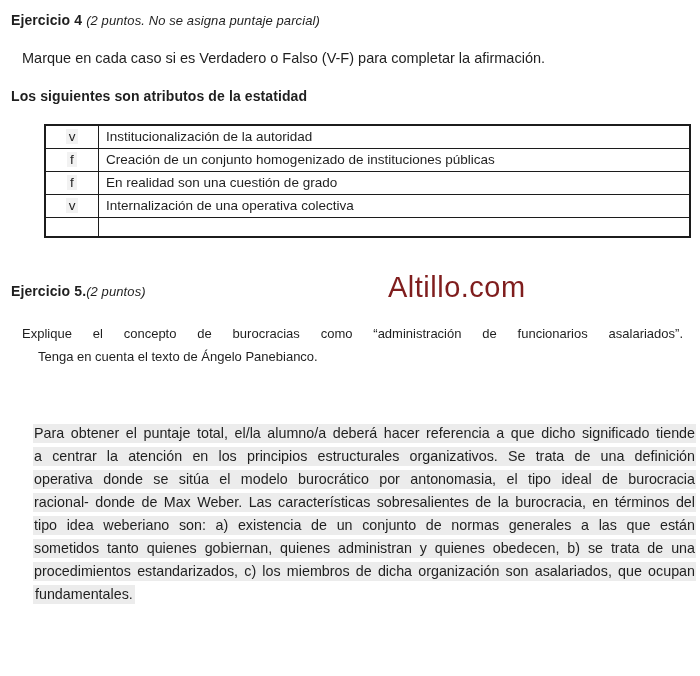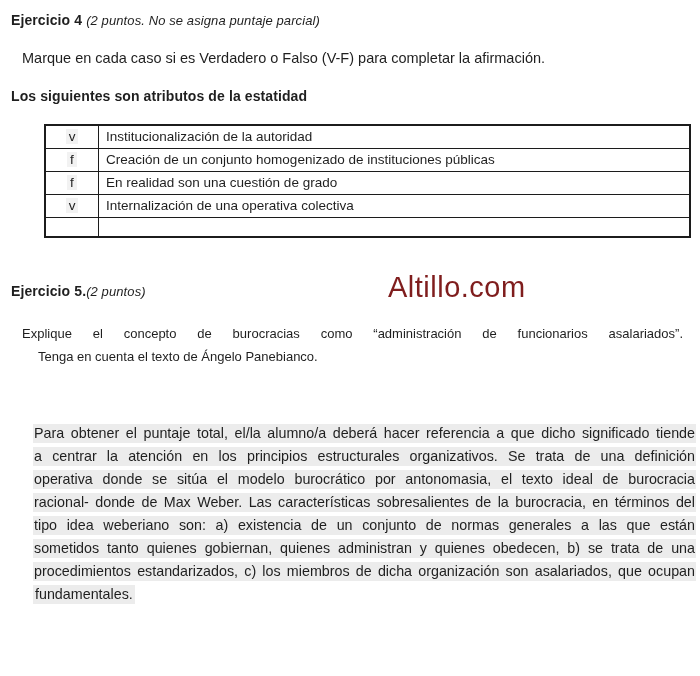--- a/index.html
+++ b/index.html
@@ -118,19 +118,19 @@
 </div>
 
 <div class="abs watermark">Altillo.com</div>
 
 <div class="abs q-line just" style="top:322px;">Explique el concepto de burocracias como “administración de funcionarios asalariados”.</div>
 <div class="abs q-line" style="top:345px;margin-left:16px;">Tenga en cuenta el texto de Ángelo Panebianco.</div>
 
 <div class="abs answer-block">
   <div class="hl-line">Para obtener el puntaje total, el/la alumno/a deberá hacer referencia a que dicho significado tiende</div>
   <div class="hl-line">a centrar la atención en los principios estructurales organizativos. Se trata de una definición</div>
-  <div class="hl-line">operativa donde se sitúa el modelo burocrático por antonomasia, el texto ideal de burocracia</div>
+  <div class="hl-line">operativa donde se sitúa el modelo burocrático por antonomasia, el tipo ideal de burocracia</div>
   <div class="hl-line">racional- donde de Max Weber. Las características sobresalientes de la burocracia, en términos del</div>
   <div class="hl-line">tipo idea weberiano son: a) existencia de un conjunto de normas generales a las que están</div>
   <div class="hl-line">sometidos tanto quienes gobiernan, quienes administran y quienes obedecen, b) se trata de una</div>
   <div class="hl-line">procedimientos estandarizados, c) los miembros de dicha organización son asalariados, que ocupan</div>
   <div><span class="hl-last">fundamentales.</span></div>
 </div>
 
 </body></html>

